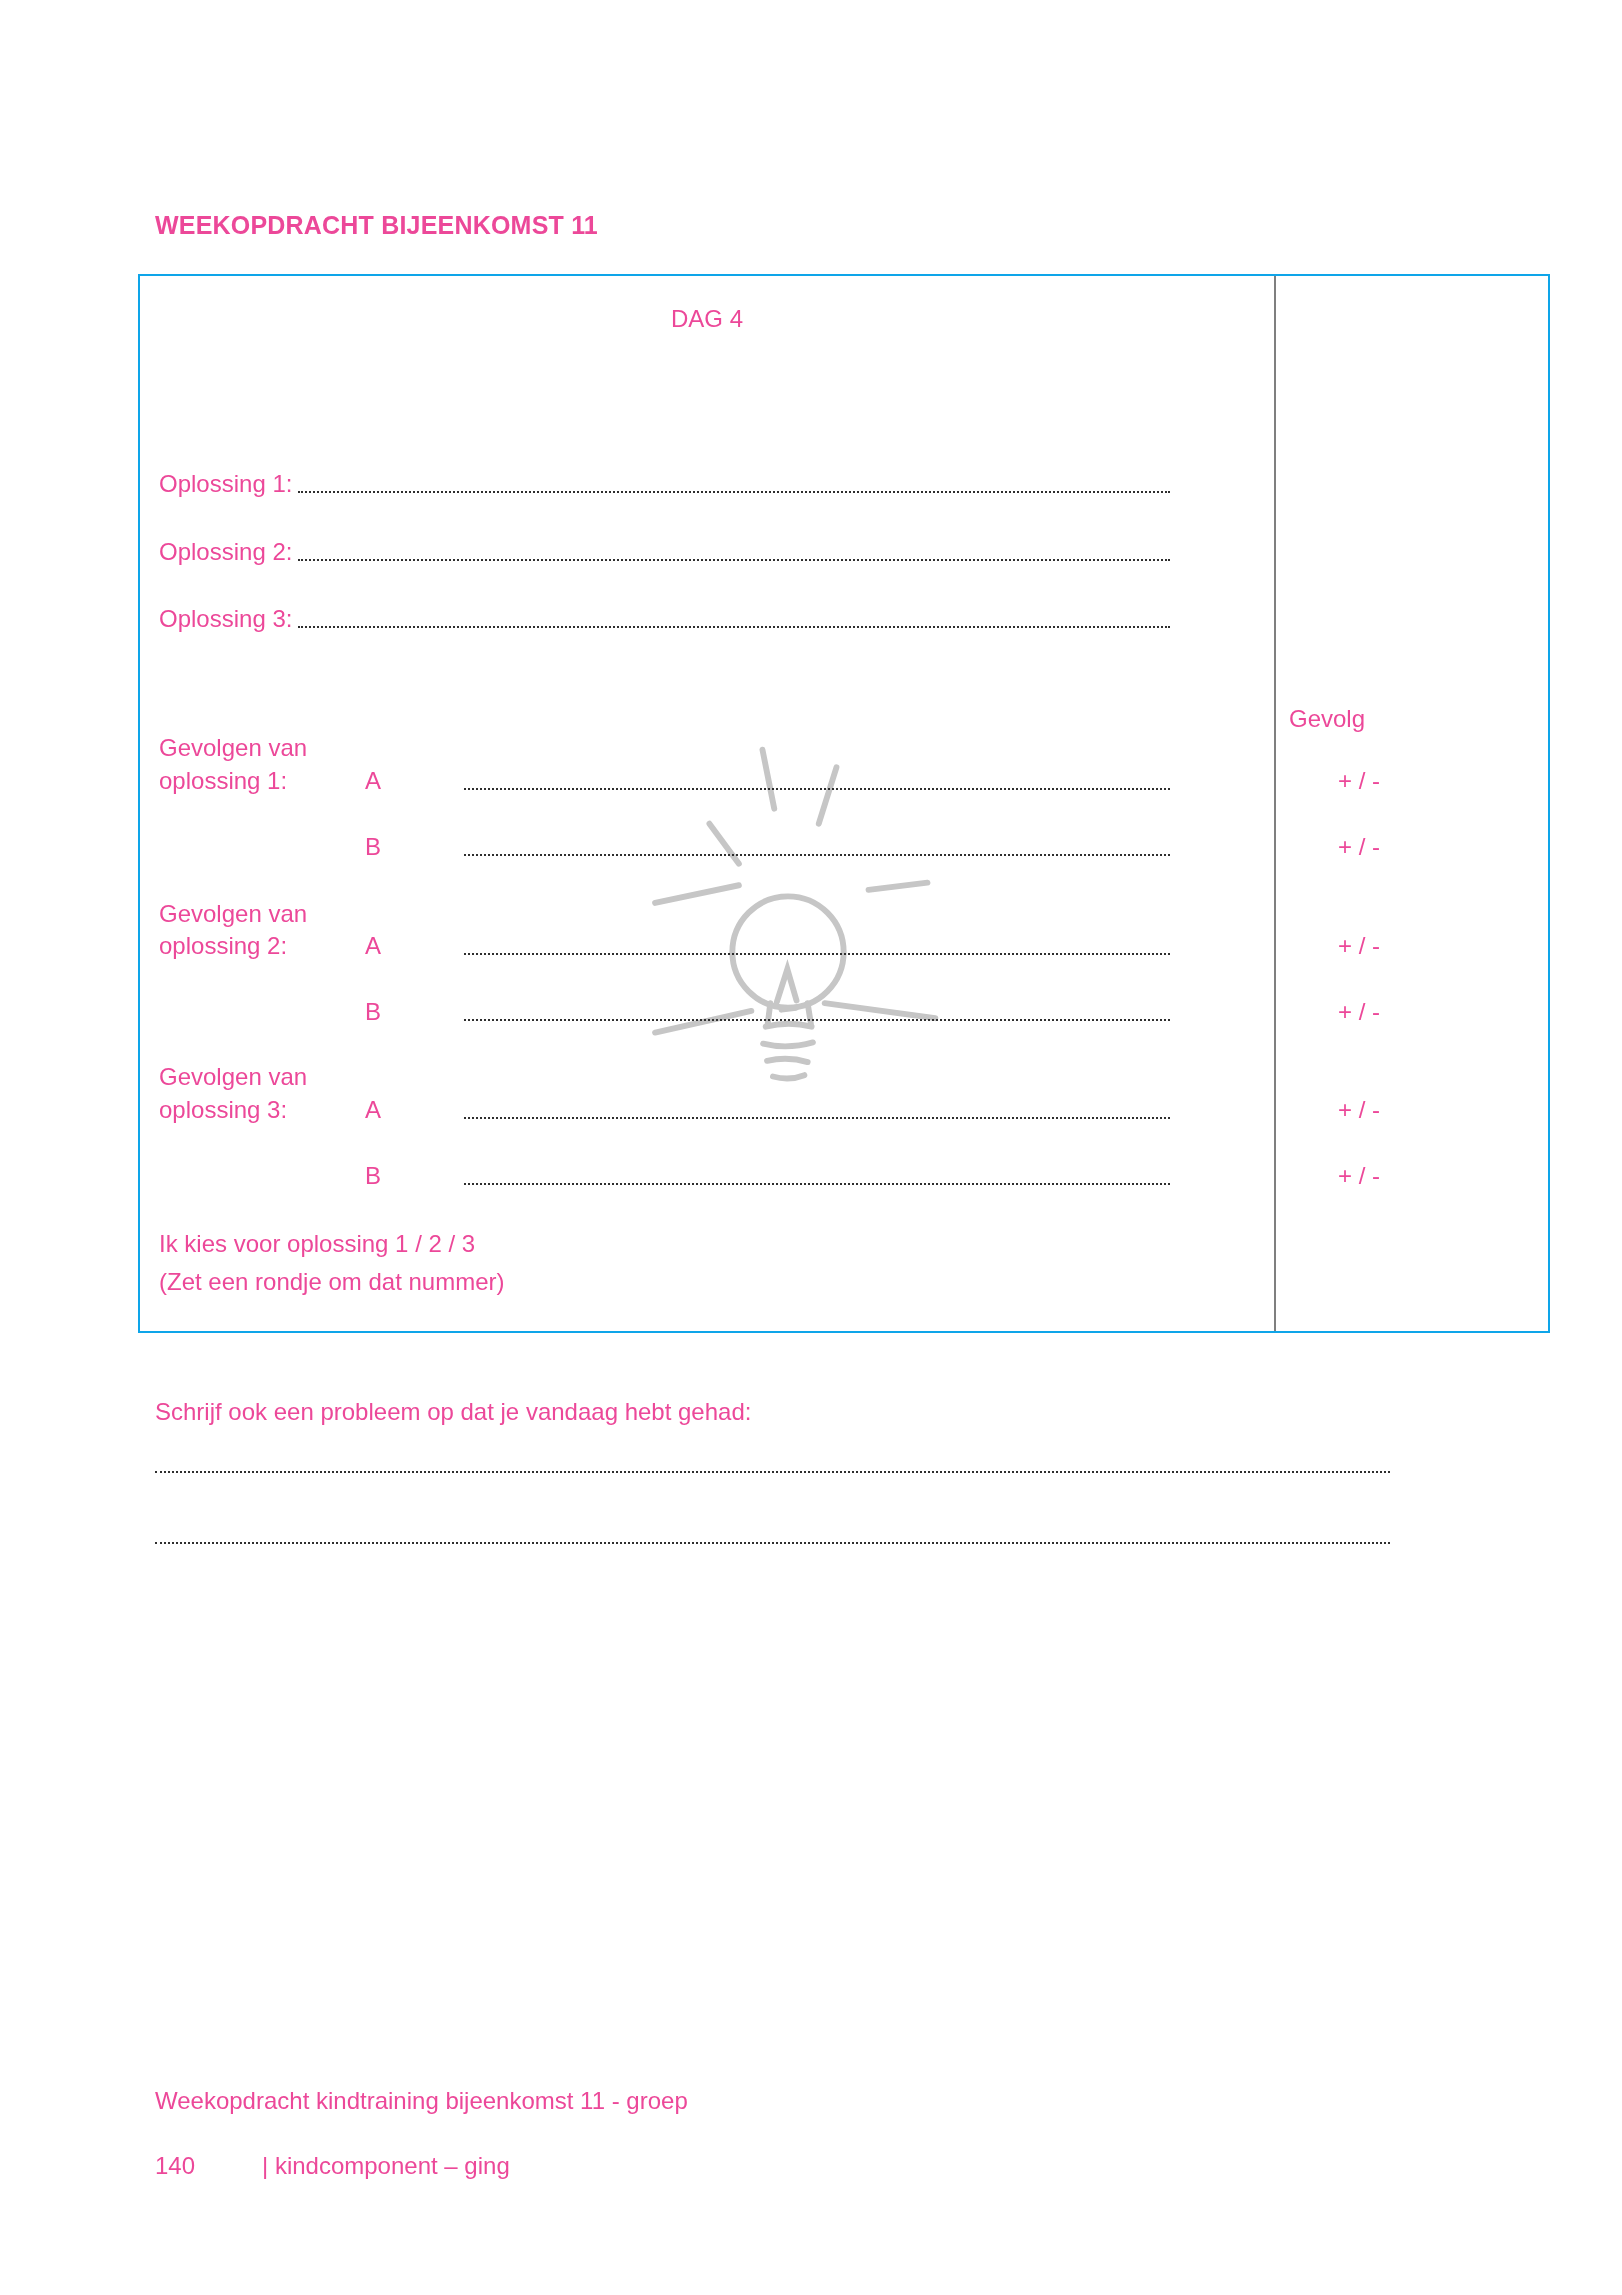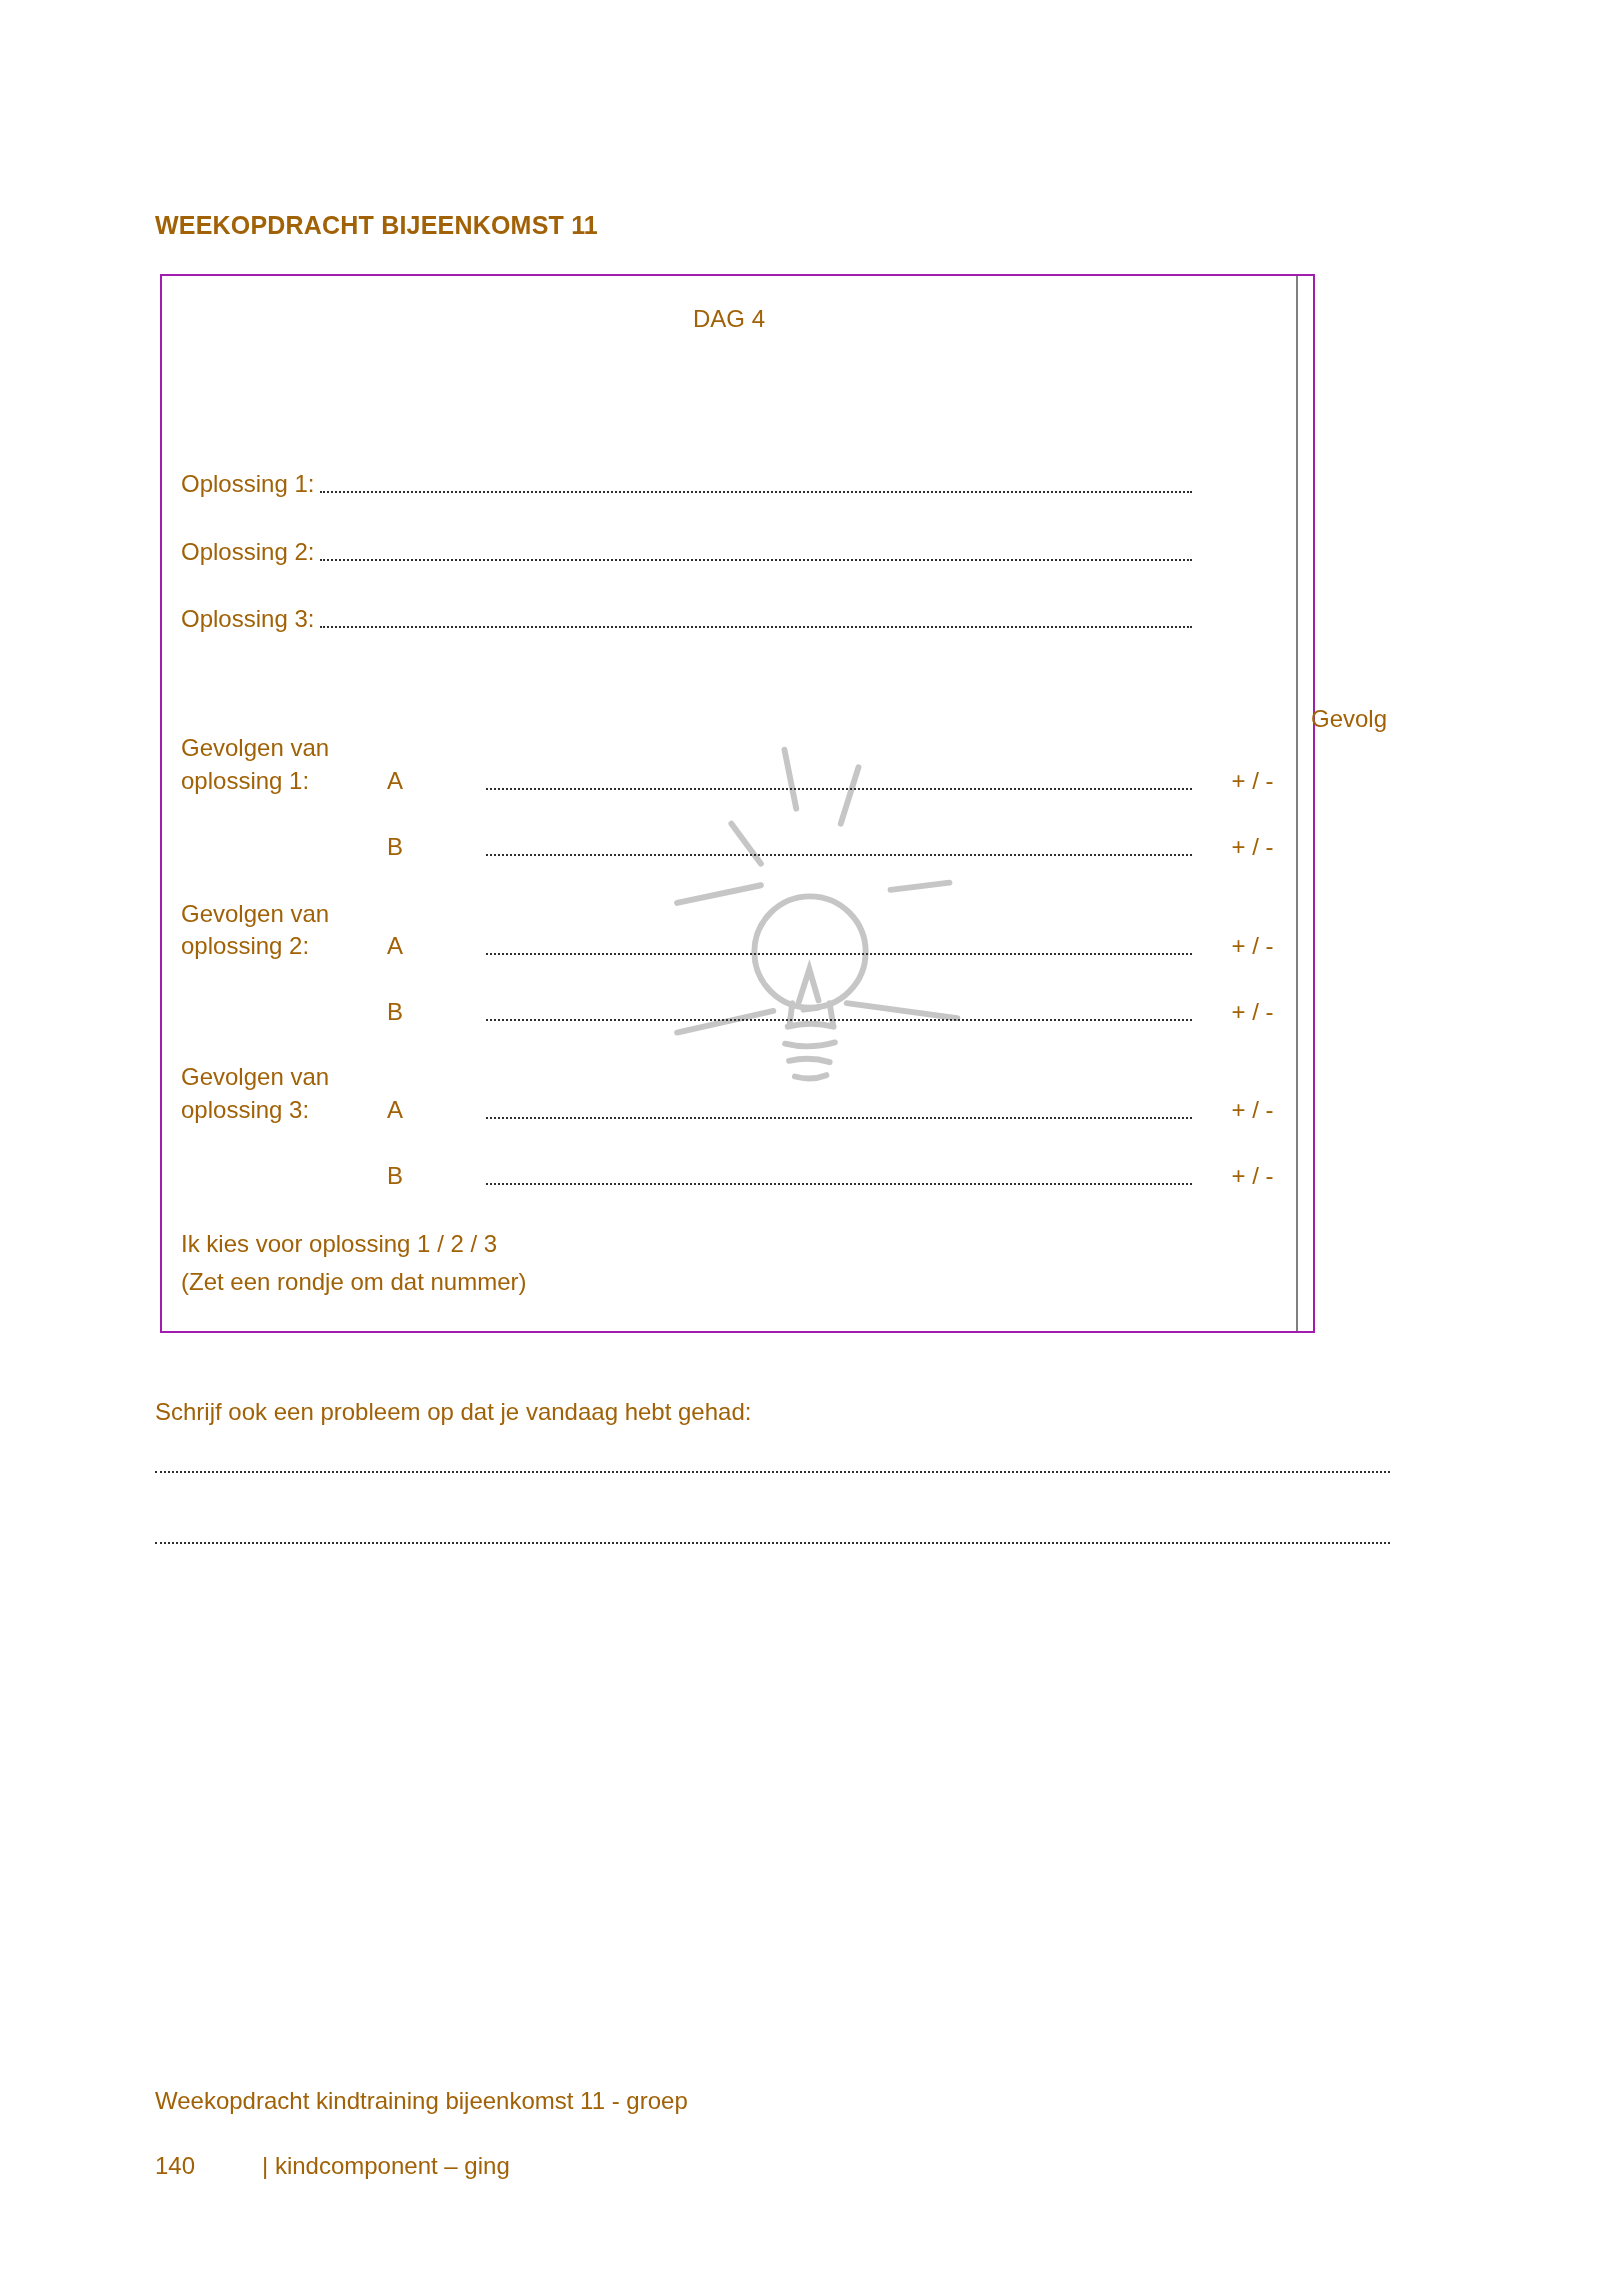--- a/index.html
+++ b/index.html
@@ -2,35 +2,35 @@
 <html style="font-size:10.5px"><head>
 <meta charset="utf-8">
 <style>
   html,body { margin:0; padding:0; background:#e8e8e8; }
   .page {
     position:relative;
     width:1623px; height:2295px;
     background:#ffffff;
     font-family:"Liberation Sans", sans-serif;
     font-size:24px;
-    color:#a16207;
+    color:#ec4899;
     overflow:hidden;
     margin:0 auto;
   }
 
   .heading {
     position:absolute; left:155px; top:211px;
     font-weight:700; font-size:25px; letter-spacing:0.2px;
   }
 
   
   .box {
-    position:absolute; left:160px; top:274px;
-    width:1155px; height:1059px;
-    border:2px solid #a21caf;
+    position:absolute; left:138px; top:274px;
+    width:1412px; height:1059px;
+    border:2px solid #0ea5e9;
     box-sizing:border-box;
   }
   .divider {
     position:absolute; top:0; bottom:0; left:1134px; width:2px;
     background:#7f7f7f;
   }
   .bulb { position:absolute; left:445px; top:452px; width:406px; height:380px; z-index:0; }
   .box-content { position:absolute; inset:0; z-index:1; }
 
   .day-title { position:absolute; top:29px; left:0; width:1134px; text-align:center; }

